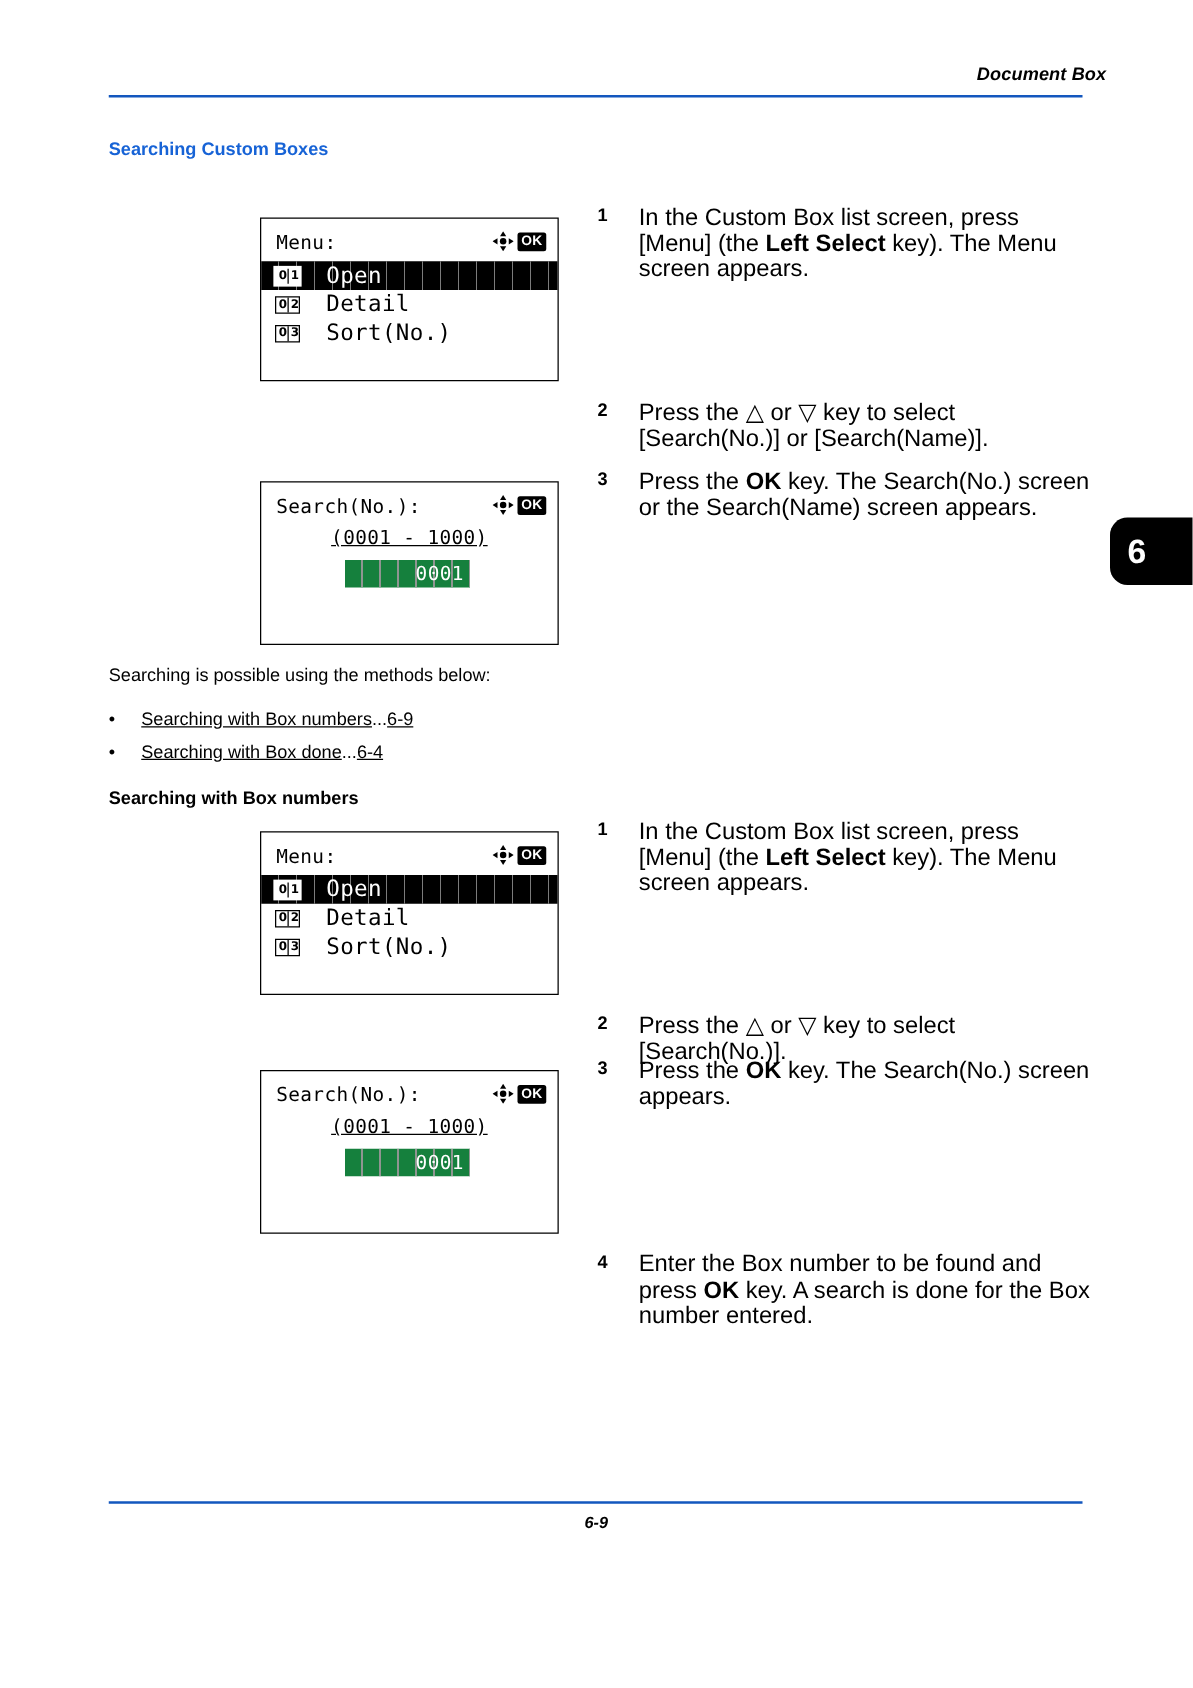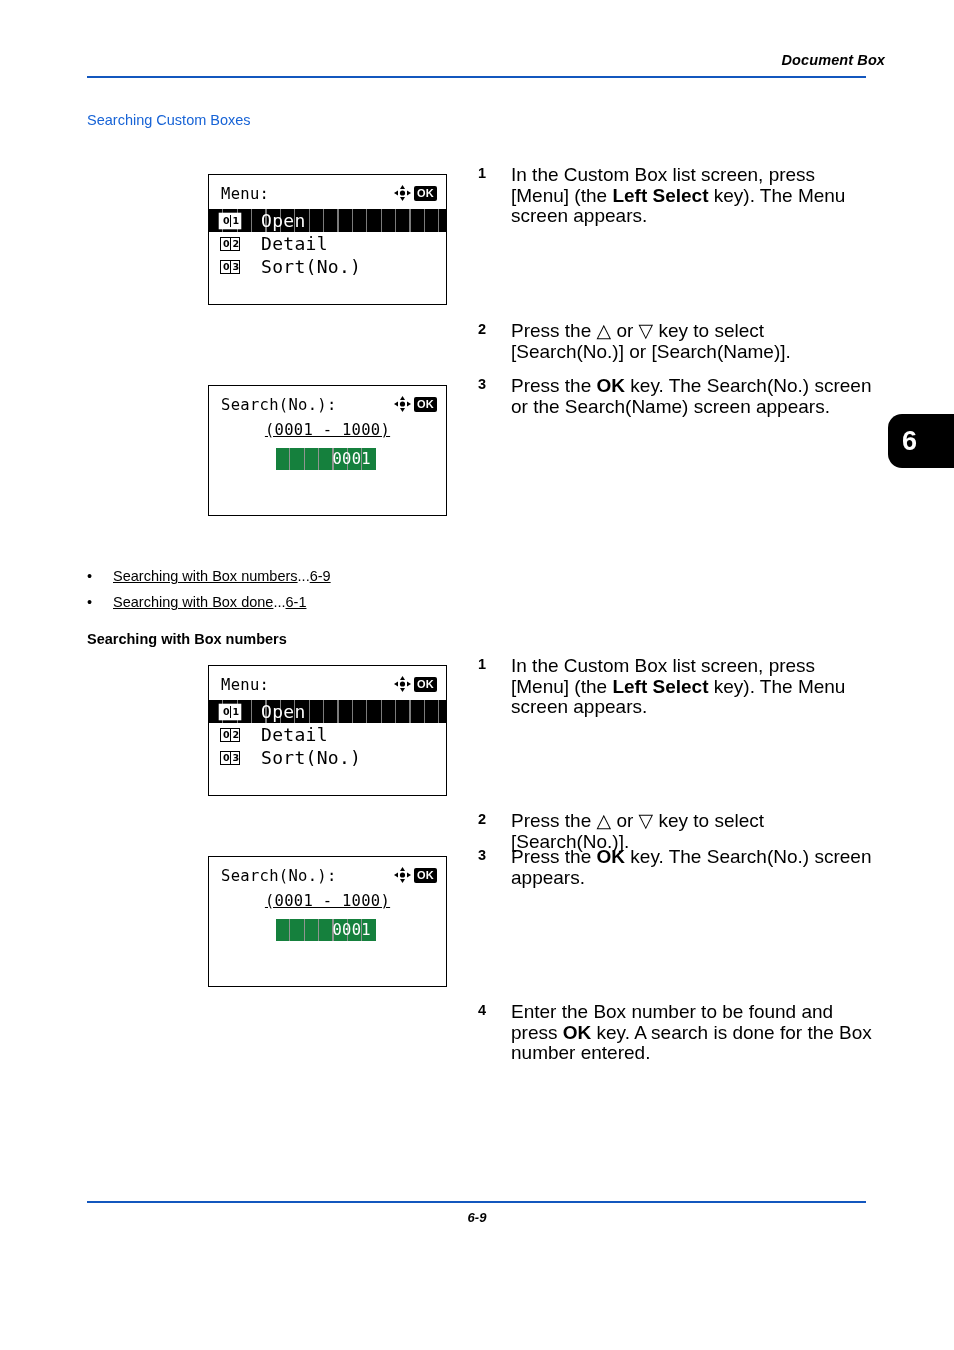--- a/index.html
+++ b/index.html
@@ -75,21 +75,21 @@
     align-items: center;
     padding-left: 14px;
     box-sizing: border-box;
   }
 
   
   .section-heading {
     position: absolute;
     left: 87px;
     font-size: 14.5px;
-    font-weight: normal;
+    font-weight: bold;
     color: #1763d6;
   }
   .sub-heading {
     position: absolute;
     left: 87px;
     font-size: 14.5px;
     font-weight: bold;
     color: #000000;
   }
   .body-text {
@@ -366,29 +366,30 @@
     <span class="step-body">Press the △ or ▽ key to select [Search(No.)] or [Search(Name)].</span>
   </div>
 
   <div class="step" style="top:376px;">
     <span class="step-num">3</span>
     <span class="step-body">
       <span>Press the </span><b>OK</b><span> key. The Search(No.) screen or the Search(Name) screen appears.</span>
     </span>
   </div>
 
+  <div class="body-text" style="left:87px; top:531px; width:600px;">Searching is possible using the methods below:</div>
 
   <div class="bullet-row" style="left:87px; top:566px; width:400px;">
     <span class="bullet-dot">•</span>
     <span class="bullet-body"><span class="xref">Searching with Box numbers</span><span class="dots-nounder">...</span><span class="xref">6-9</span></span>
   </div>
 
   <div class="bullet-row" style="left:87px; top:592px; width:400px;">
     <span class="bullet-dot">•</span>
-    <span class="bullet-body"><span class="xref">Searching with Box done</span><span class="dots-nounder">...</span><span class="xref">6-1</span></span>
+    <span class="bullet-body"><span class="xref">Searching with Box done</span><span class="dots-nounder">...</span><span class="xref">6-4</span></span>
   </div>
 
   <div class="sub-heading" style="top:631px;">Searching with Box numbers</div>
 
   <div class="lcd" style="top:665px;">
     <div class="lcd-title">Menu:</div>
     <div class="lcd-icons">
       <svg class="icon-dpad" viewBox="0 0 17 16">
         <polygon points="8.5,0 11,4 6,4" fill="#000"></polygon>
         <polygon points="8.5,16 11,12 6,12" fill="#000"></polygon>

